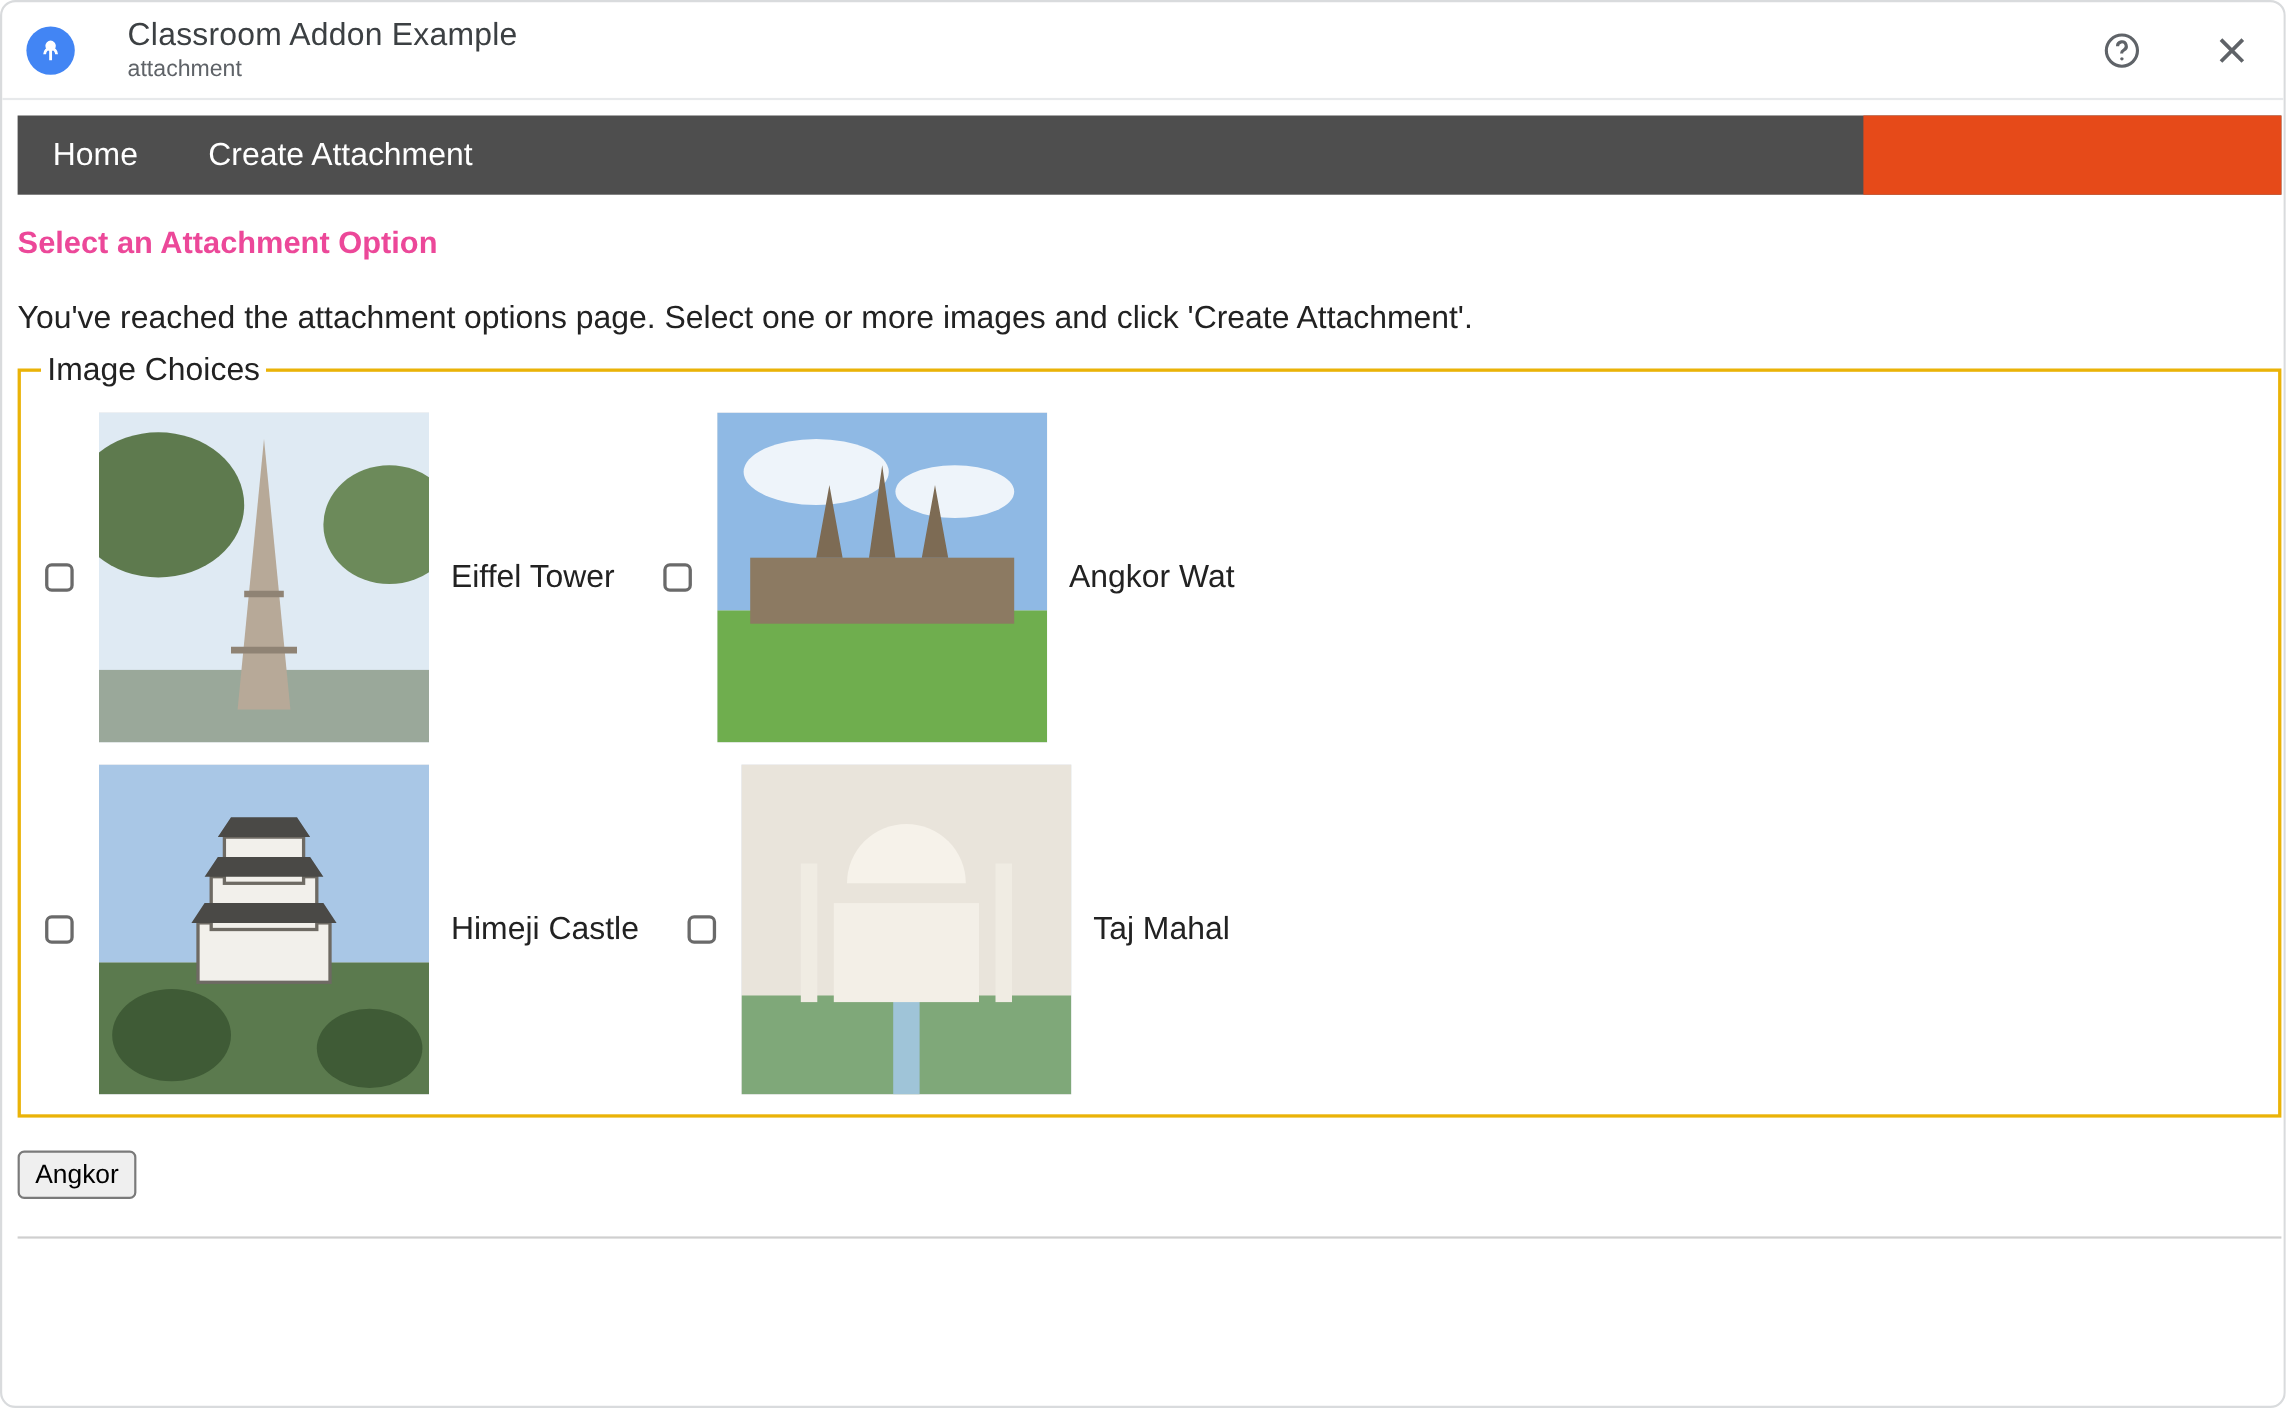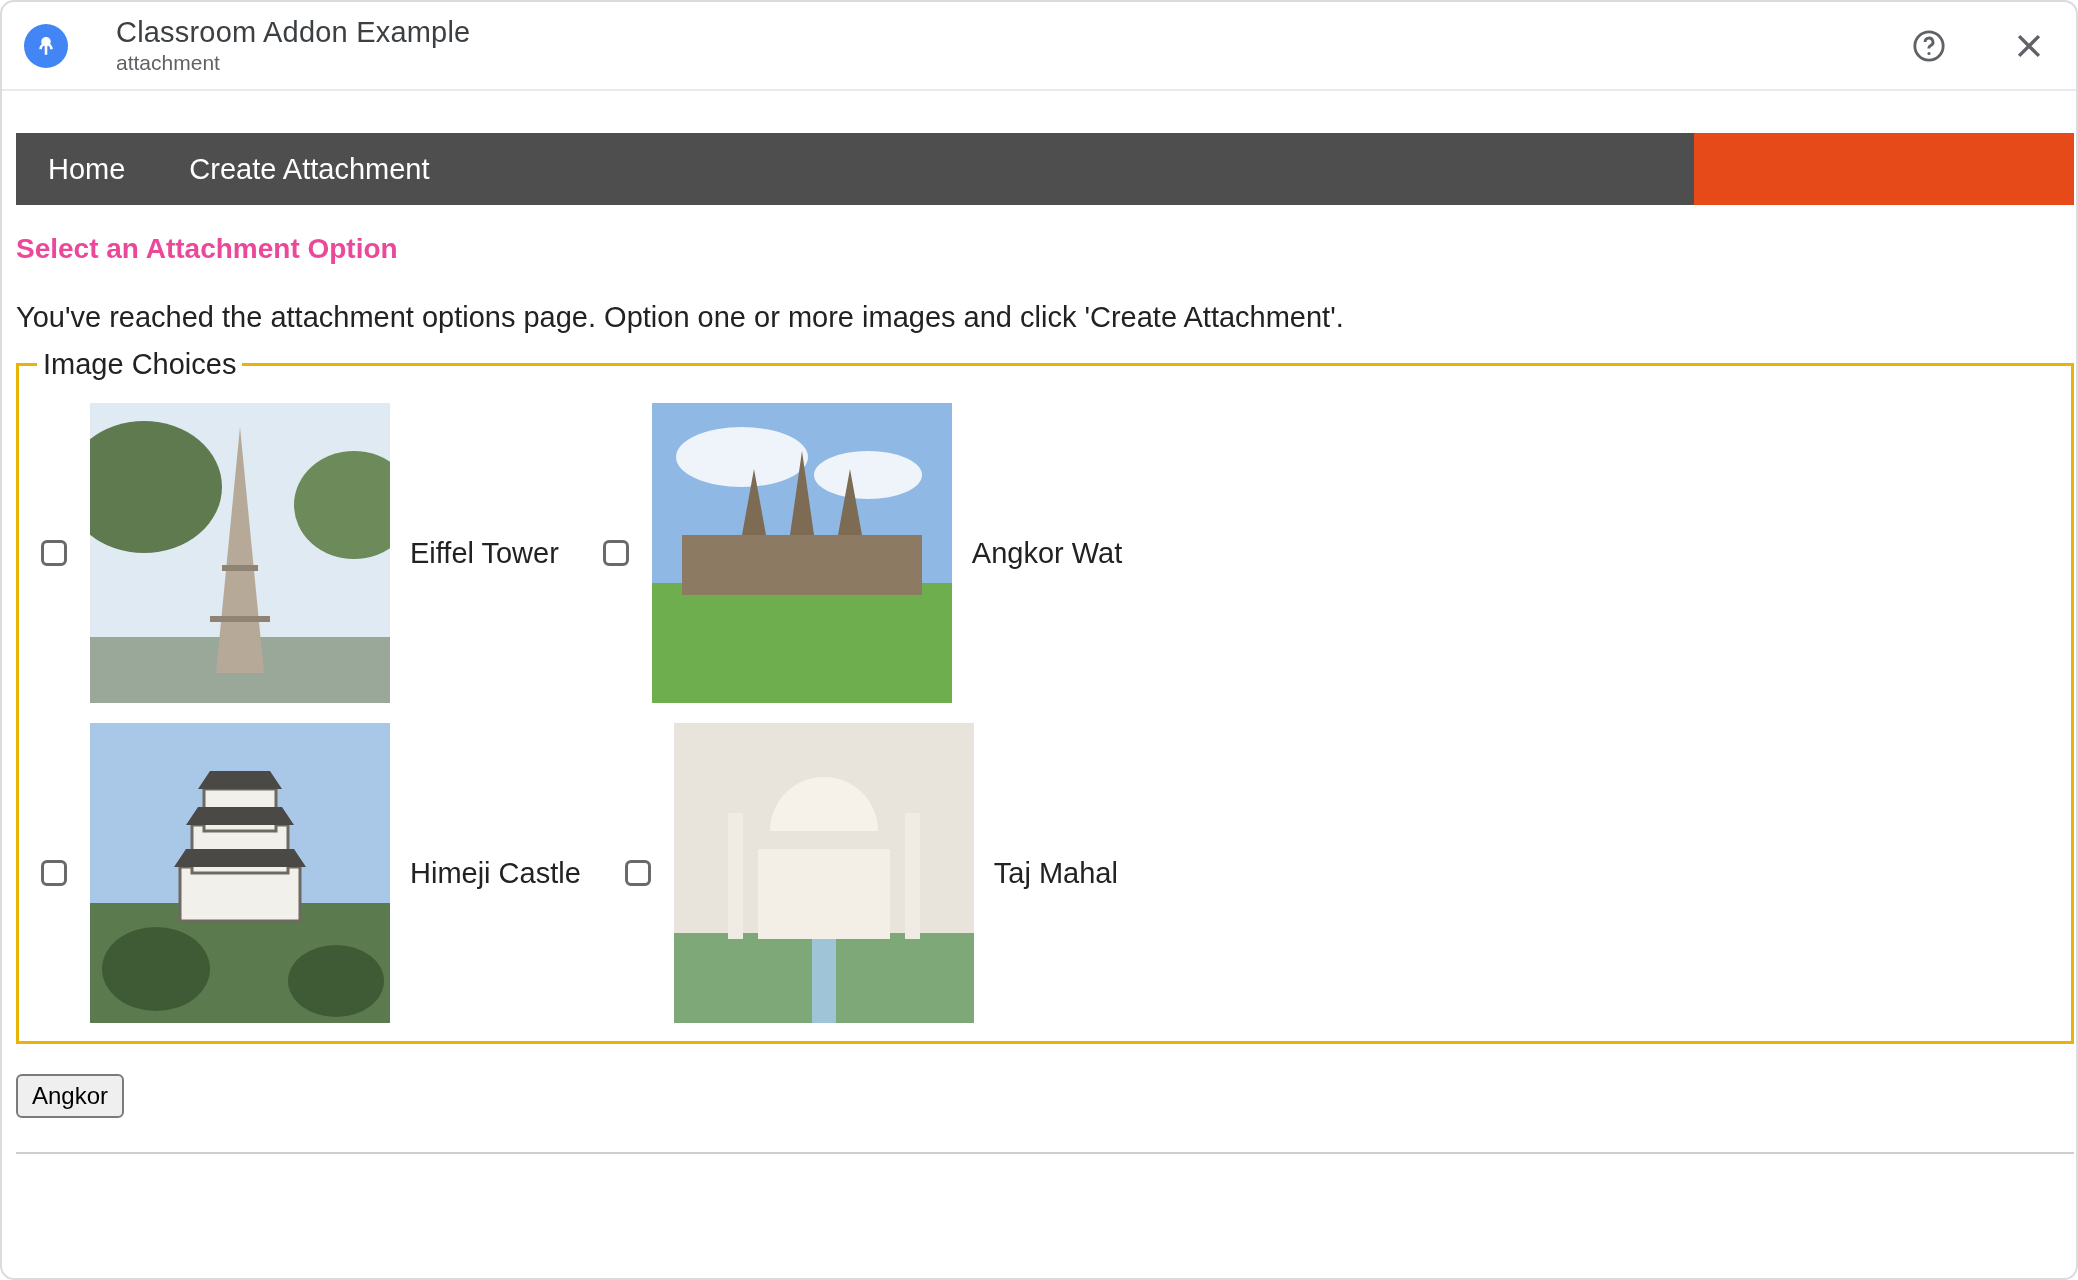--- a/index.html
+++ b/index.html
@@ -9,21 +9,21 @@
     .dlg-header { display: flex; align-items: center; padding: 14px 30px 14px 22px; border-bottom: 2px solid #e7e9eb; gap: 24px; }
     .addon-icon { width: 44px; height: 44px; border-radius: 50%; background: #4285f4; display: flex; align-items: center; justify-content: center; margin-right: 24px; }
     .addon-icon svg { width: 26px; height: 26px; }
     .titles { display: flex; flex-direction: column; }
     .title { font-size: 29px; color: #3c4043; font-family: "Google Sans", Arial, sans-serif; letter-spacing: .2px; }
     .subtitle { font-size: 21px; color: #5f6368; margin-top: 2px; }
     .hdr-spacer { flex: 1; }
     .hdr-ic { width: 34px; height: 34px; color: #5f6368; display:flex; align-items:center; justify-content:center; margin-left: 42px; cursor: pointer; }
     .hdr-ic svg { width: 34px; height: 34px; }
 
-    .content { padding: 14px 2px 20px 14px; margin-top: 28px; }
+    .content { padding: 14px 2px 20px 14px; }
 
     .navbar { display:flex; height: 72px; background:#4e4e4e; margin-bottom: 28px; }
     .navbar a { display:flex; align-items:center; padding: 0 32px; color:#fff; font-size:29px; text-decoration:none; }
     .nav-accent { margin-left:auto; width: 380px; background:#e64a19; }
 
     .page-heading { font-size: 28px; font-weight: 700; color:#ec4899; margin: 18px 0 36px 0; }
     .lead { font-size: 29px; color:#222; margin-bottom: 14px; }
 
     fieldset.choices { border: 3px solid #eab308; padding: 22px 18px 18px 18px; margin: 0; }
     fieldset.choices legend { font-size: 29px; padding: 0 6px; color:#222; }
@@ -73,21 +73,21 @@
   </div>
 
   <div class="content">
     <div class="navbar">
       <a href="#">Home</a>
       <a href="#">Create Attachment</a>
       <div class="nav-accent"></div>
     </div>
 
     <h1 class="page-heading">Select an Attachment Option</h1>
-    <p class="lead">You've reached the attachment options page. Option one or more images and click 'Create Attachment'.</p>
+    <p class="lead">You've reached the attachment options page. Select one or more images and click 'Create Attachment'.</p>
 
     <fieldset class="choices">
       <legend>Image Choices</legend>
       <div class="grid">
 
         <label class="choice">
           <input type="checkbox" class="cb" style="">
           <span class="thumb">
             <svg viewBox="0 0 100 100" preserveAspectRatio="xMidYMid slice">
               <rect width="100" height="100" fill="#dfeaf3"></rect>

